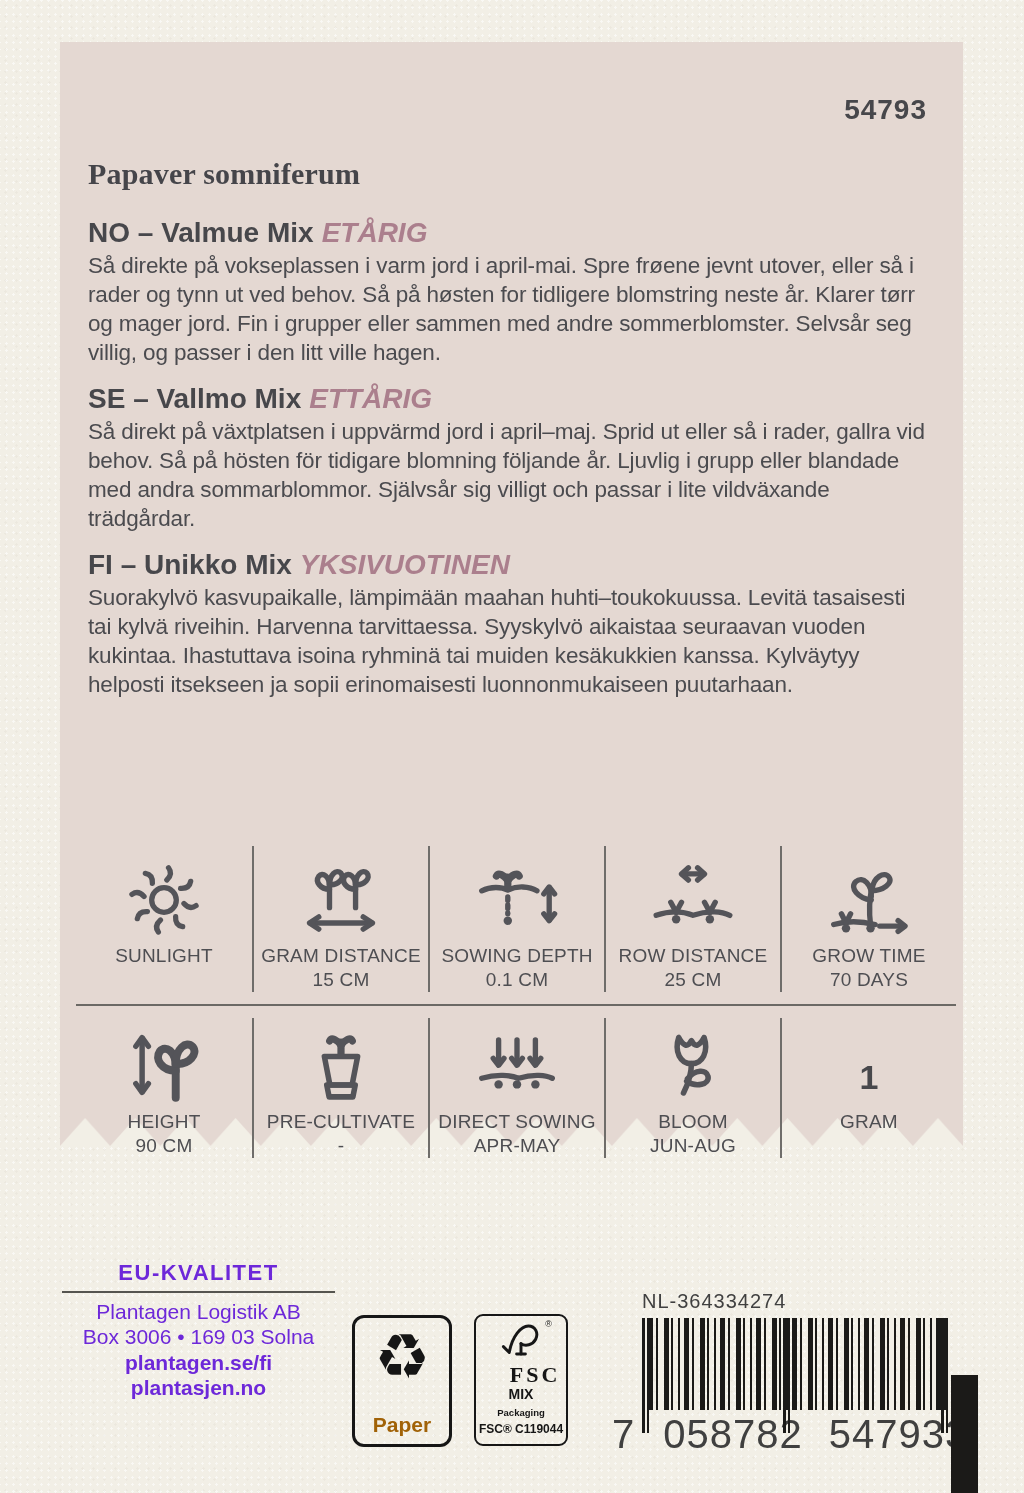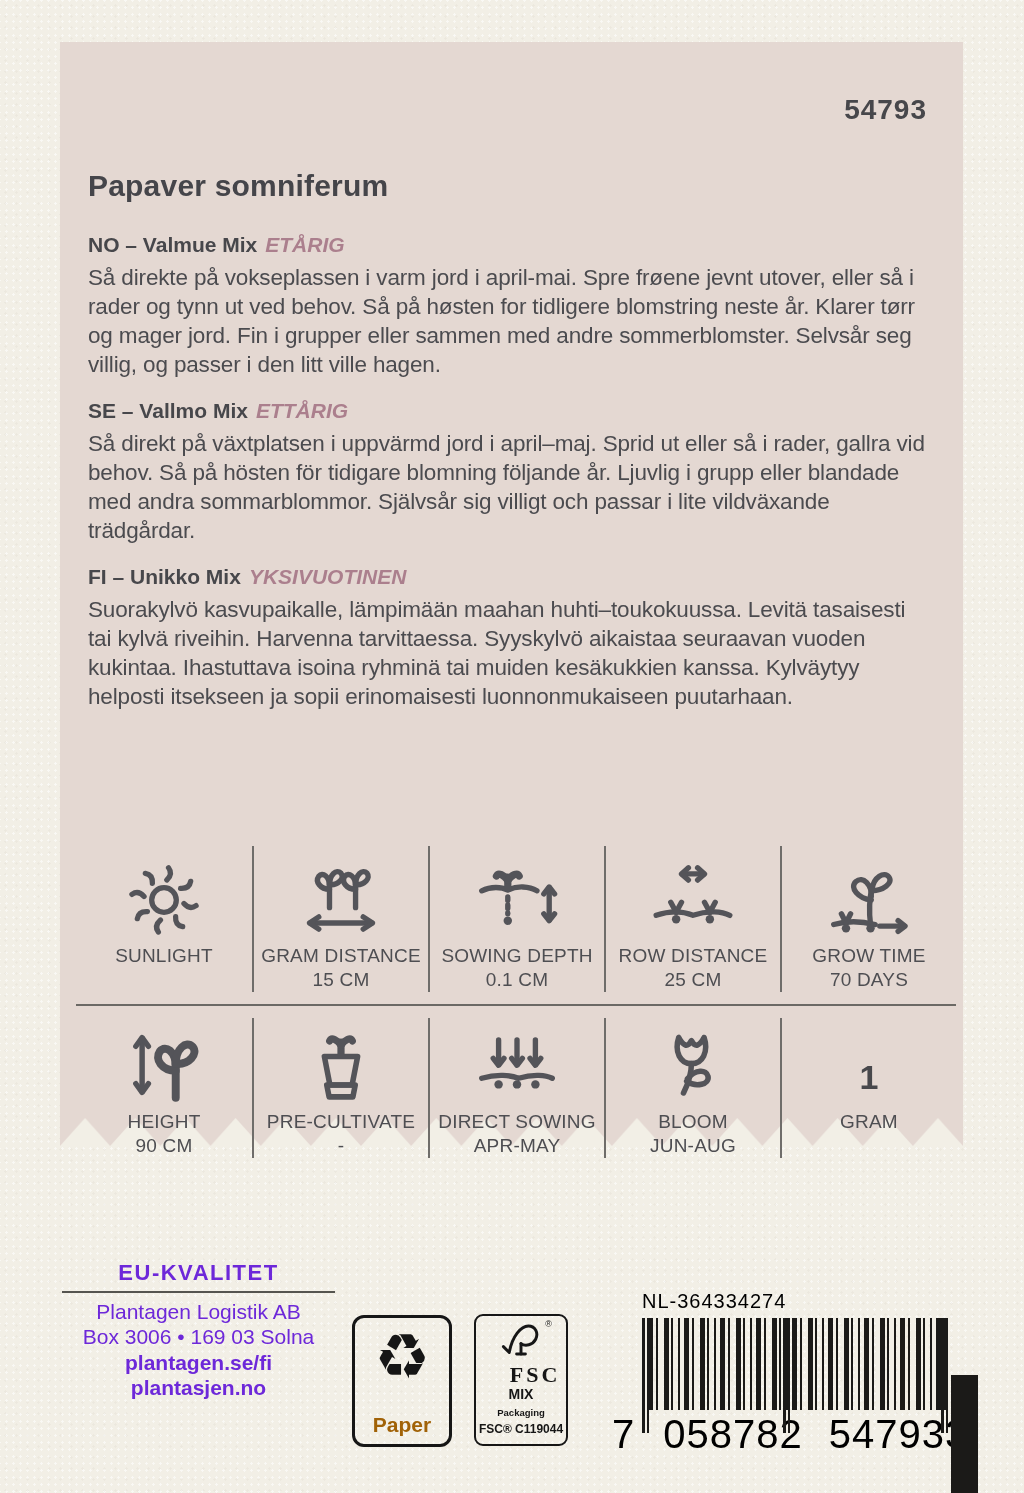--- a/index.html
+++ b/index.html
@@ -17,23 +17,23 @@
   .panel{
     position:absolute;left:60px;top:42px;width:903px;height:1104px;
     background:#e4d8d2;
   }
   .zigzag{position:absolute;left:0;bottom:0;width:903px;height:28px;display:block;}
   .code{
     position:absolute;top:52px;right:36px;
     font-size:28px;font-weight:700;letter-spacing:1px;color:#47474b;
   }
   .panel-inner{padding:114px 30px 0 28px;}
-  .title{font-size:30px;line-height:36px;font-weight:700;color:#45454a;margin:12px 0 26px 0;letter-spacing:0.2px;}
+  .title{font-size:30px;line-height:36px;font-weight:700;color:#45454a;margin:0 0 26px 0;letter-spacing:0.2px;font-family:Liberation Serif, serif;}
   .section{margin-bottom:17px;max-width:848px;}
-  .sec-head{font-size:21px;line-height:30px;font-weight:700;color:#47474b;margin-bottom:3px;}
+  .sec-head{font-size:28px;line-height:30px;font-weight:700;color:#47474b;margin-bottom:3px;}
   .accent{font-style:italic;color:#ab7f8d;margin-left:8px;}
   .sec-body{font-size:22.5px;line-height:29px;color:#4b4b4f;letter-spacing:-0.15px;}
 
   .attrs{position:absolute;left:76px;top:846px;width:880px;}
   .attr-row{display:grid;grid-template-columns:repeat(5,1fr);}
   .cell{text-align:center;padding:0 2px;}
   .cell + .cell{border-left:2px solid #6f6d6a;}
   .iconbox{height:92px;display:flex;align-items:flex-end;justify-content:center;padding-bottom:6px;}
   .row2 .iconbox{height:86px;}
   .attr-label,.attr-value{font-size:19px;line-height:24px;color:#4e4e52;letter-spacing:0.2px;}
@@ -58,21 +58,21 @@
     position:absolute;left:474px;top:1314px;width:94px;height:132px;box-sizing:border-box;
     border:2.5px solid #161616;border-radius:9px;text-align:center;color:#161616;padding-top:5px;
   }
   .fsc-tree{position:relative;display:inline-block;}
   .fsc-reg{position:absolute;top:-2px;right:-9px;font-size:9px;}
   .fsc-word{font-family:"Liberation Serif",serif;font-weight:700;font-size:22px;letter-spacing:3px;line-height:1;margin-top:1px;padding-left:28px;}
   .fsc-mix{font-size:14px;font-weight:700;}
   .fsc-pack{font-size:9.5px;font-weight:700;margin-top:5px;}
   .fsc-lic{font-size:12px;font-weight:700;margin-top:4px;}
 
-  .barcode{position:absolute;left:612px;top:1290px;width:345px;color:#000000;}
+  .barcode{position:absolute;left:612px;top:1290px;width:345px;color:#404040;}
   .bc-top{font-size:20px;letter-spacing:1px;margin-left:30px;}
   .bc-bars{
     position:relative;margin-left:30px;margin-top:5px;width:306px;height:92px;
     background:repeating-linear-gradient(90deg,
       #1b1a18 0 2px, transparent 2px 6px,
       #1b1a18 6px 11px, transparent 11px 14px,
       #1b1a18 14px 16px, transparent 16px 22px,
       #1b1a18 22px 27px, transparent 27px 29px,
       #1b1a18 29px 31px, transparent 31px 36px);
   }

